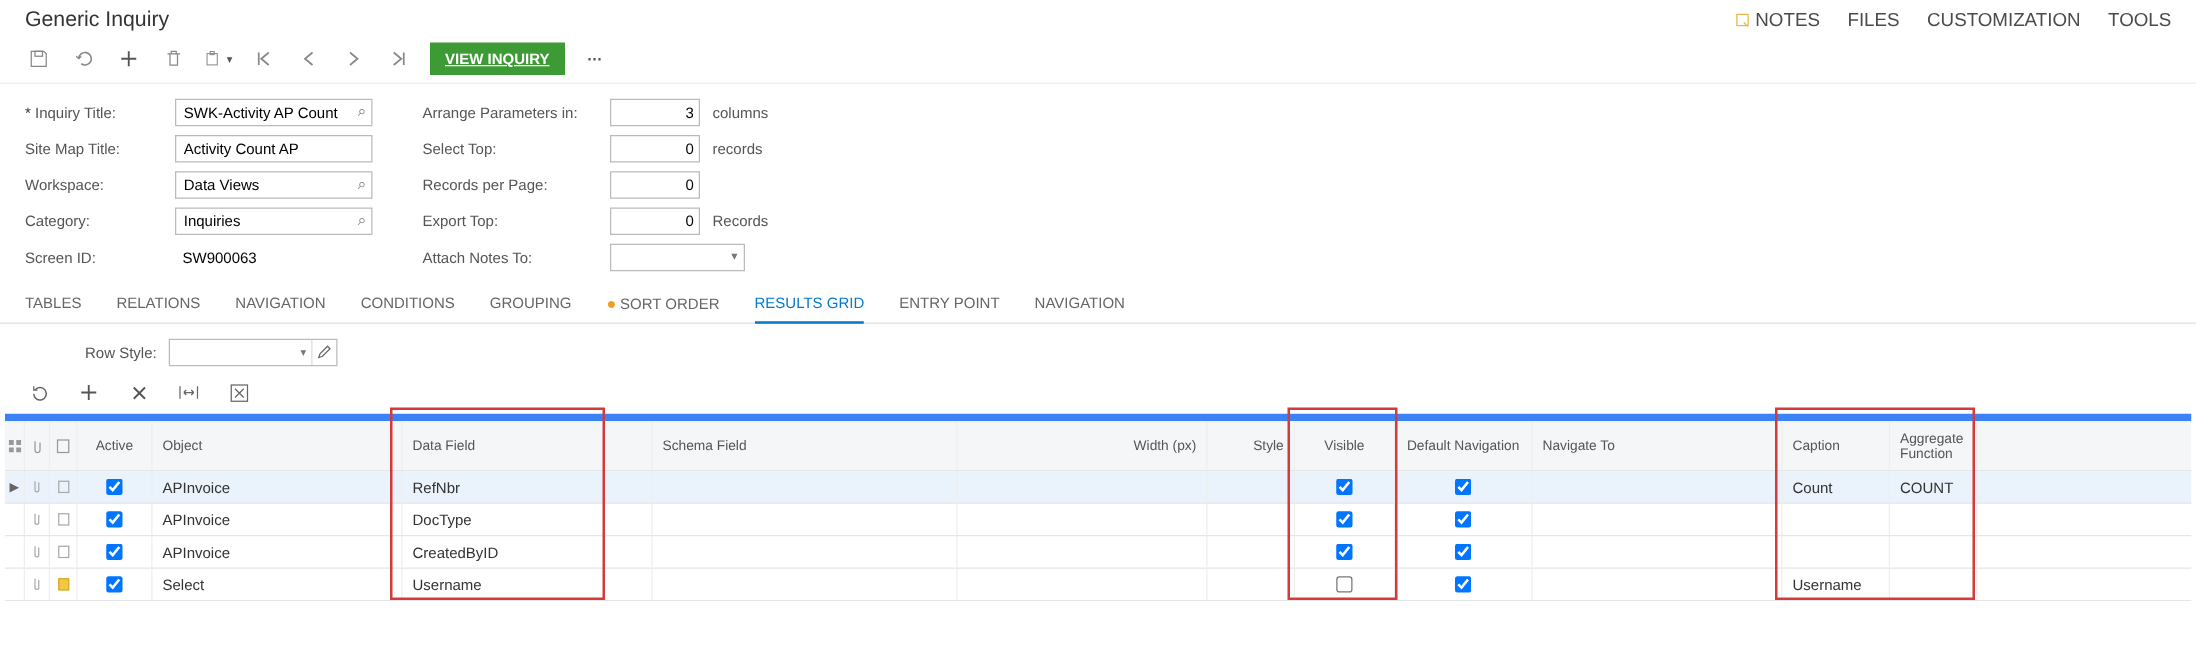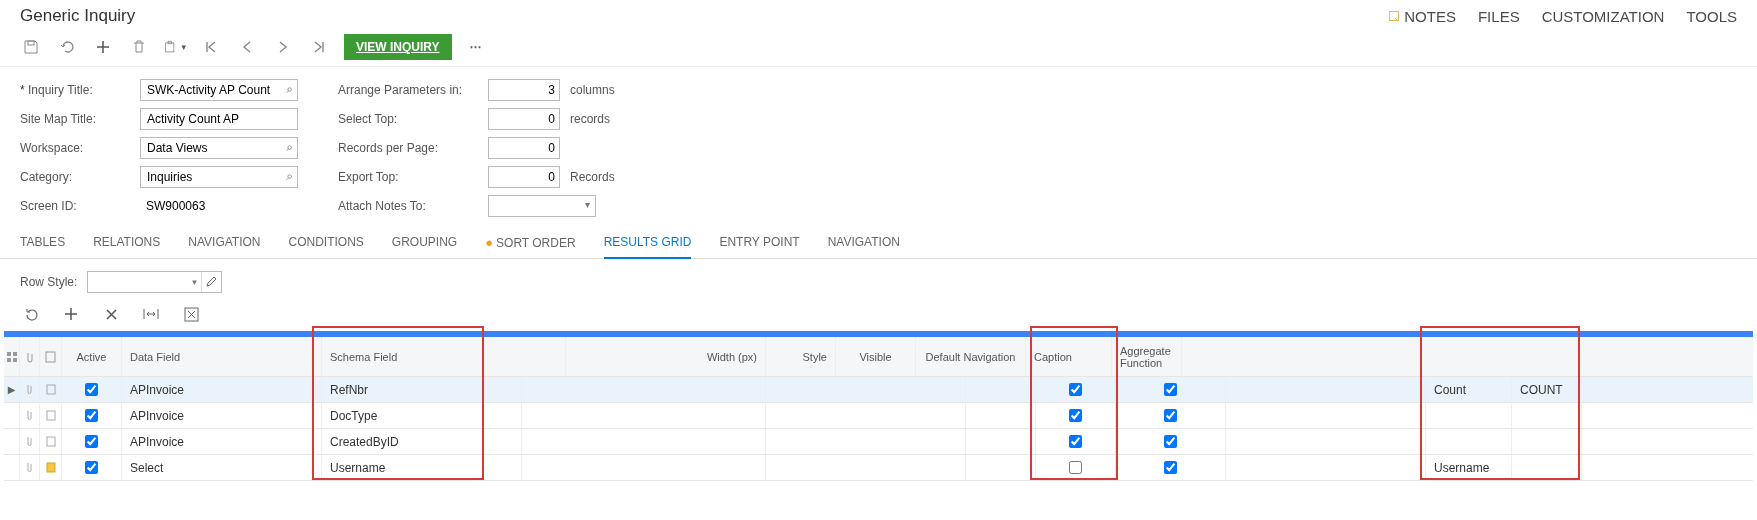--- a/index.html
+++ b/index.html
@@ -194,21 +194,21 @@
   <div class="tab">NAVIGATION</div>
   <div class="tab">CONDITIONS</div>
   <div class="tab">GROUPING</div>
   <div class="tab tab-warn">SORT ORDER</div>
   <div class="tab active">RESULTS GRID</div>
   <div class="tab">ENTRY POINT</div>
   <div class="tab">NAVIGATION</div>
 </div>
 
 <div class="row-style-bar">
-  <span style="color:#555;">Row Style:</span>
+  <span style="color:#555;margin-left:48px;">Row Style:</span>
   <div style="display:flex; border:1px solid #bbb; align-items:center; height:22px;">
     <input class="row-style-input" style="border: none; height: 20px;">
     <span style="padding:0 4px; font-size:9px; color:#777;">▾</span>
     <span class="pencil-btn" style="border-left:1px solid #ddd;">
       <svg width="12" height="12" viewBox="0 0 12 12">
           <path d="M2 10l1-3 6-6 2 2-6 6z" fill="none" stroke="#666"></path>
         </svg>
     </span>
   </div>
 </div>
@@ -258,26 +258,28 @@
           <svg width="10" height="12" viewBox="0 0 10 12">
             <path d="M3 2v7a2 2 0 0 0 4 0V3" fill="none" stroke="#999"></path>
           </svg>
         </div>
       <div class="gcell c-note">
           <svg width="11" height="12" viewBox="0 0 11 12">
             <rect x="1" y="1" width="9" height="10" fill="none" stroke="#999"></rect>
           </svg>
         </div>
       <div class="gcell c-active">Active</div>
+      <div class="gcell c-object">Object</div>
       <div class="gcell c-datafield">Data Field</div>
       <div class="gcell c-schema">Schema Field</div>
       <div class="gcell c-width">Width (px)</div>
       <div class="gcell c-style">Style</div>
       <div class="gcell c-visible">Visible</div>
       <div class="gcell c-defnav">Default Navigation</div>
+      <div class="gcell c-navto">Navigate To</div>
       <div class="gcell c-caption">Caption</div>
       <div class="gcell c-aggr">Aggregate Function</div>
     </div>
     <div id="grid-body">
         <div class="grid-row sel">
           <div class="gcell c-sel">
             <span style="color:#666;font-size:10px;">▶</span>
           </div>
           <div class="gcell c-clip">
             <svg width="9" height="11" viewBox="0 0 9 11">

